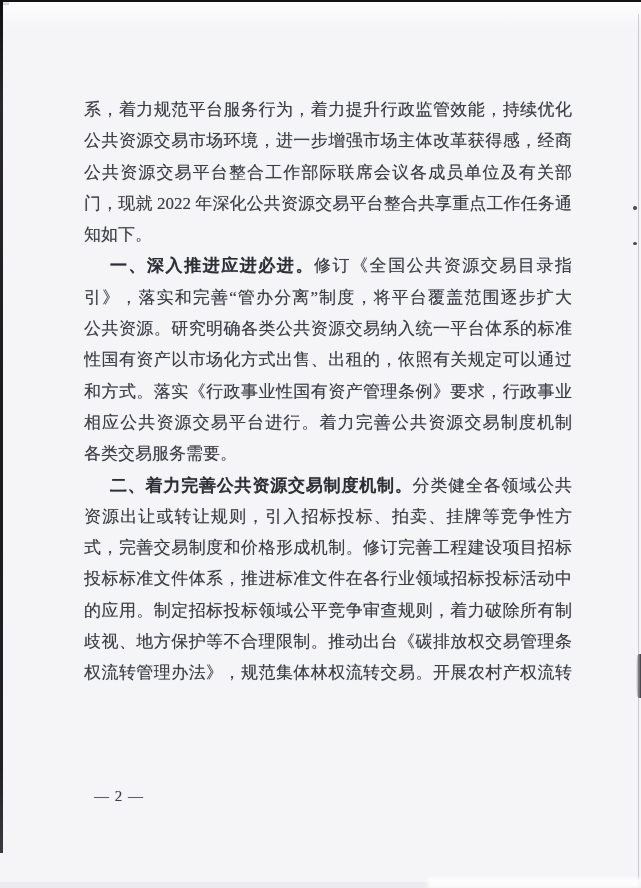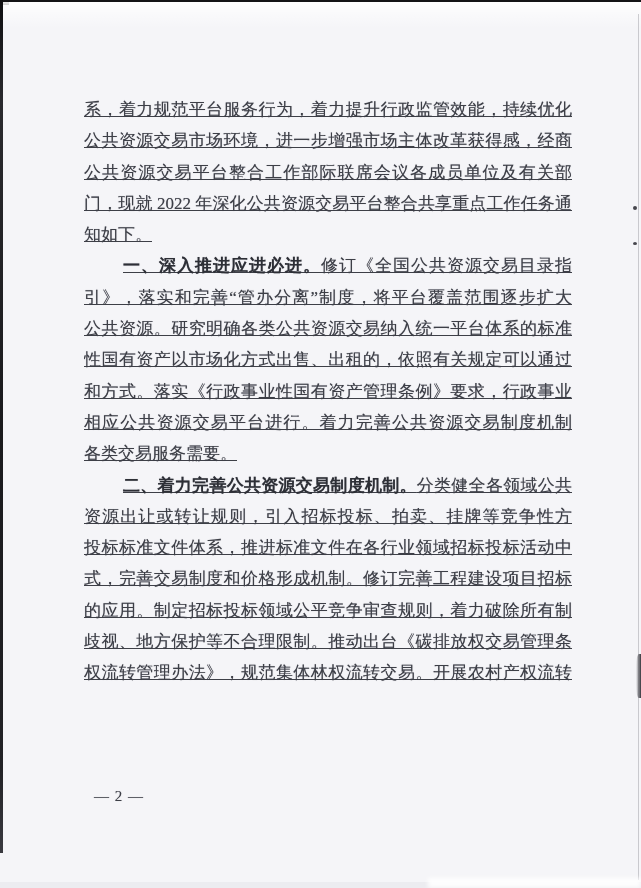--- a/index.html
+++ b/index.html
@@ -56,36 +56,34 @@
     background: rgba(255,255,255,0.9);
     filter: blur(2px);
   }
   
   .doc-body {
     position: absolute; left: 84px; top: 94px;
     width: 488px;
     color: var(--ink, #3d3f47);
     font-size: 17px;
     text-shadow: 0 0 0.7px rgba(70,70,82,0.55);
-    text-decoration: underline;
   }
   .paragraph { margin: 0; }
   .line {
     height: 31.3px; line-height: 31.3px;
     overflow: hidden;
     text-align: justify;
     text-align-last: left;
   }
   .line.justify { text-align-last: justify; }
   .line.indent { padding-left: 26px; box-sizing: border-box; }
   .seg.bold {
     font-family: "Liberation Sans", sans-serif;
     font-weight: 700;
     color: var(--heading-ink, #2d2f36);
-    margin-left: 13px;
   }
   .page-number {
     position: absolute; left: 94px; top: 787px;
     font-size: 15px; line-height: 18px;
     letter-spacing: 1px;
     color: var(--ink, #3d3f47);
     text-shadow: 0 0 0.7px rgba(70,70,82,0.5);
   }
 </style>
 </head>
@@ -115,21 +113,21 @@
       <div class="line justify"><span class="seg">引》，落实和完善“管办分离”制度，将平台覆盖范围逐步扩大</span></div>
       <div class="line justify"><span class="seg">公共资源。研究明确各类公共资源交易纳入统一平台体系的标准</span></div>
       <div class="line justify"><span class="seg">性国有资产以市场化方式出售、出租的，依照有关规定可以通过</span></div>
       <div class="line justify"><span class="seg">和方式。落实《行政事业性国有资产管理条例》要求，行政事业</span></div>
       <div class="line justify"><span class="seg">相应公共资源交易平台进行。着力完善公共资源交易制度机制</span></div>
       <div class="line"><span class="seg">各类交易服务需要。</span></div>
     </div>
     <div class="paragraph">
       <div class="line justify indent"><span class="seg bold">二、着力完善公共资源交易制度机制。</span><span class="seg">分类健全各领域公共</span></div>
       <div class="line justify"><span class="seg">资源出让或转让规则，引入招标投标、拍卖、挂牌等竞争性方</span></div>
+      <div class="line justify"><span class="seg">式，完善交易制度和价格形成机制。修订完善工程建设项目招标</span></div>
       <div class="line justify"><span class="seg">投标标准文件体系，推进标准文件在各行业领域招标投标活动中</span></div>
-      <div class="line justify"><span class="seg">式，完善交易制度和价格形成机制。修订完善工程建设项目招标</span></div>
       <div class="line justify"><span class="seg">的应用。制定招标投标领域公平竞争审查规则，着力破除所有制</span></div>
       <div class="line justify"><span class="seg">歧视、地方保护等不合理限制。推动出台《碳排放权交易管理条</span></div>
       <div class="line justify"><span class="seg">权流转管理办法》，规范集体林权流转交易。开展农村产权流转</span></div>
     </div>
   </div>
 
 <div class="page-number">— 2 —</div>
 
 </body></html>

